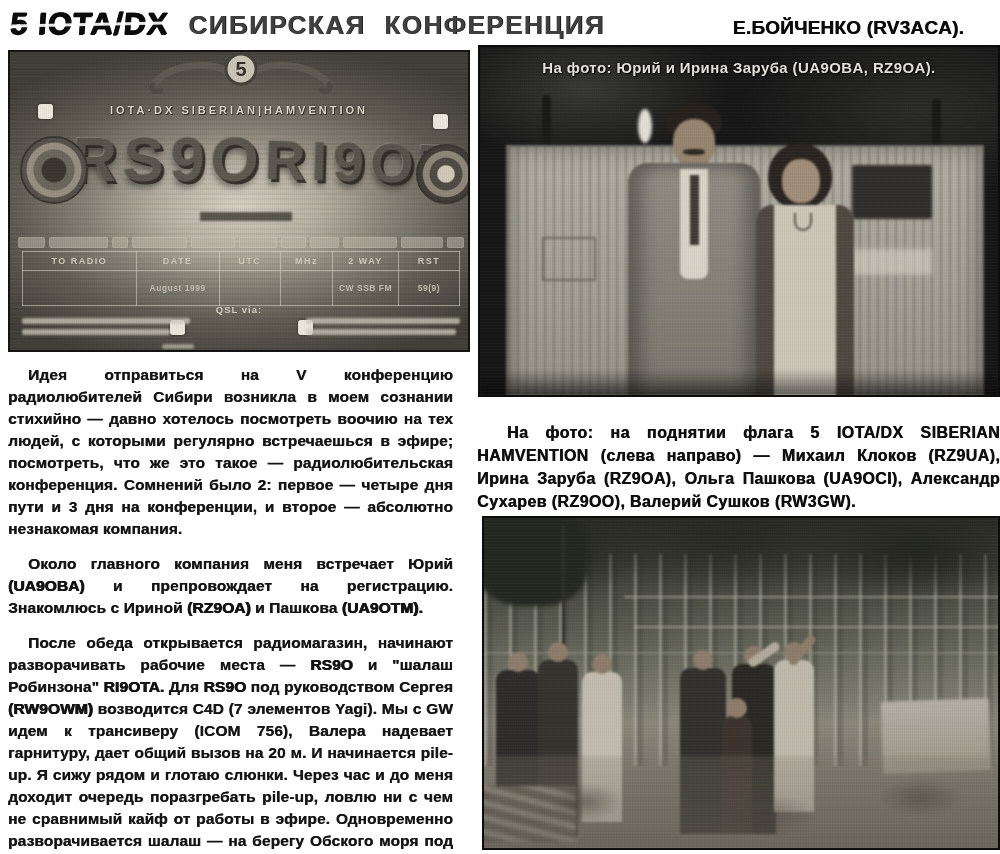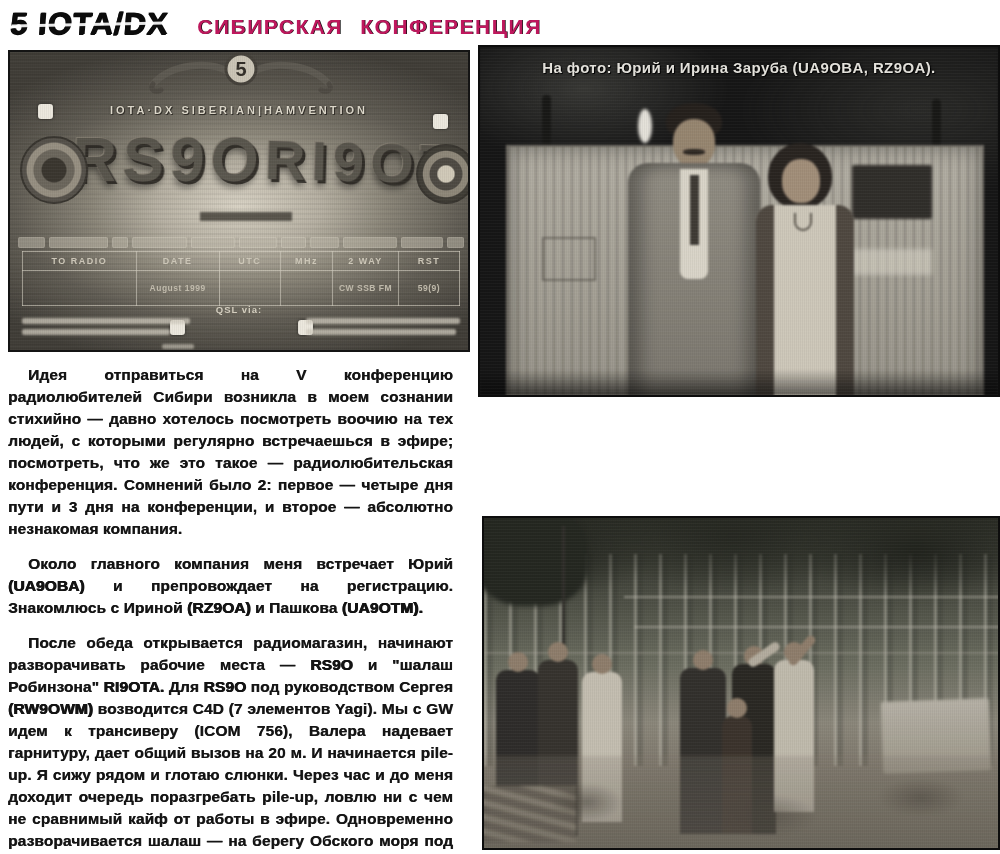--- a/index.html
+++ b/index.html
@@ -9,22 +9,22 @@
   }
   
   .header{position:absolute;left:10px;top:6px;width:980px;height:42px;
     display:flex;align-items:baseline;white-space:nowrap;}
   .logo{font-size:31px;font-weight:700;letter-spacing:1px;color:#0c0c0c;
     transform:skewX(-4deg);position:relative;
     text-shadow:1.2px 0 #0c0c0c,0 .8px #0c0c0c;}
   .logo::after{ 
     content:"";position:absolute;left:2px;right:4px;top:46%;height:3px;background:#fff;
     transform:rotate(-1.2deg);opacity:.9;}
-  .title{font-size:21px;font-weight:700;letter-spacing:1.5px;word-spacing:10px;
-    margin-left:29px;color:#be185d;text-shadow:.7px 0 #0c0c0c;}
+  .title{font-size:26px;font-weight:700;letter-spacing:1.5px;word-spacing:10px;
+    margin-left:20px;color:#404040;text-shadow:.7px 0 #0c0c0c;}
   .byline{margin-left:auto;margin-right:26px;font-size:19px;font-weight:700;
     letter-spacing:.2px;color:#0c0c0c;text-shadow:.5px 0 #0c0c0c;}
 
   
   .qsl{position:absolute;left:8px;top:50px;width:462px;height:302px;
     border:2px solid #141414;box-sizing:border-box;overflow:hidden;
     background:
       repeating-linear-gradient(0deg, rgba(0,0,0,.05) 0 2px, transparent 2px 5px),
       radial-gradient(ellipse 70% 55% at 50% 52%, #d9d3c5 0%, #b6b0a2 26%, #8b8679 46%, #615d54 70%, #413e38 100%);
   }
@@ -181,20 +181,21 @@
   .article .seg-b{text-shadow:.8px 0 #141414,0 .4px #141414;}
 </style>
 </head>
 <body>
 
 <div class="page">
 
   <div class="header">
     <span class="logo">5 IOTA/DX</span>
     <span class="title">СИБИРСКАЯ КОНФЕРЕНЦИЯ</span>
+    <span class="byline">Е.БОЙЧЕНКО (RV3ACA).</span>
   </div>
 
   <div class="qsl">
     <div class="scene">
       <svg class="badge" width="200" height="44" viewBox="0 0 200 44">
         <path d="M12 34 C30 14, 68 10, 88 22" stroke="#5d5951" stroke-width="7" fill="none" stroke-linecap="round"></path>
         <path d="M188 34 C170 14, 132 10, 112 22" stroke="#5d5951" stroke-width="7" fill="none" stroke-linecap="round"></path>
         <path d="M12 34 C8 40, 14 43, 20 40" stroke="#4e4a43" stroke-width="5" fill="none" stroke-linecap="round"></path>
         <path d="M188 34 C192 40, 186 43, 180 40" stroke="#4e4a43" stroke-width="5" fill="none" stroke-linecap="round"></path>
         <circle cx="100" cy="19" r="15" fill="#cbc5b6" stroke="#45413a" stroke-width="3"></circle>
@@ -280,20 +281,21 @@
       <div class="woman-body"></div>
       <div class="woman-vest-l"></div>
       <div class="woman-vest-r"></div>
       <div class="woman-necklace"></div>
       <div class="p1-floor"></div>
     </div>
     <div class="p1-caption">На фото: Юрий и Ирина Заруба (UA9OBA, RZ9OA).</div>
     <div class="grain"></div>
   </div>
 
+  <div class="caption2">На фото: на поднятии флага 5 IOTA/DX SIBERIAN HAMVENTION (слева направо) — Михаил Клоков (RZ9UA), Ирина Заруба (RZ9OA), Ольга Пашкова (UA9OCI), Александр Сухарев (RZ9OO), Валерий Сушков (RW3GW).</div>
 
   <div class="photo2">
     <div class="p2-scene">
       <div class="birches"></div>
       <div class="canopy"></div>
       <div class="rail r1"></div>
       <div class="rail r2"></div>
       <div class="rail r3"></div>
       <div class="flag"></div>
       <div class="pole"></div>

